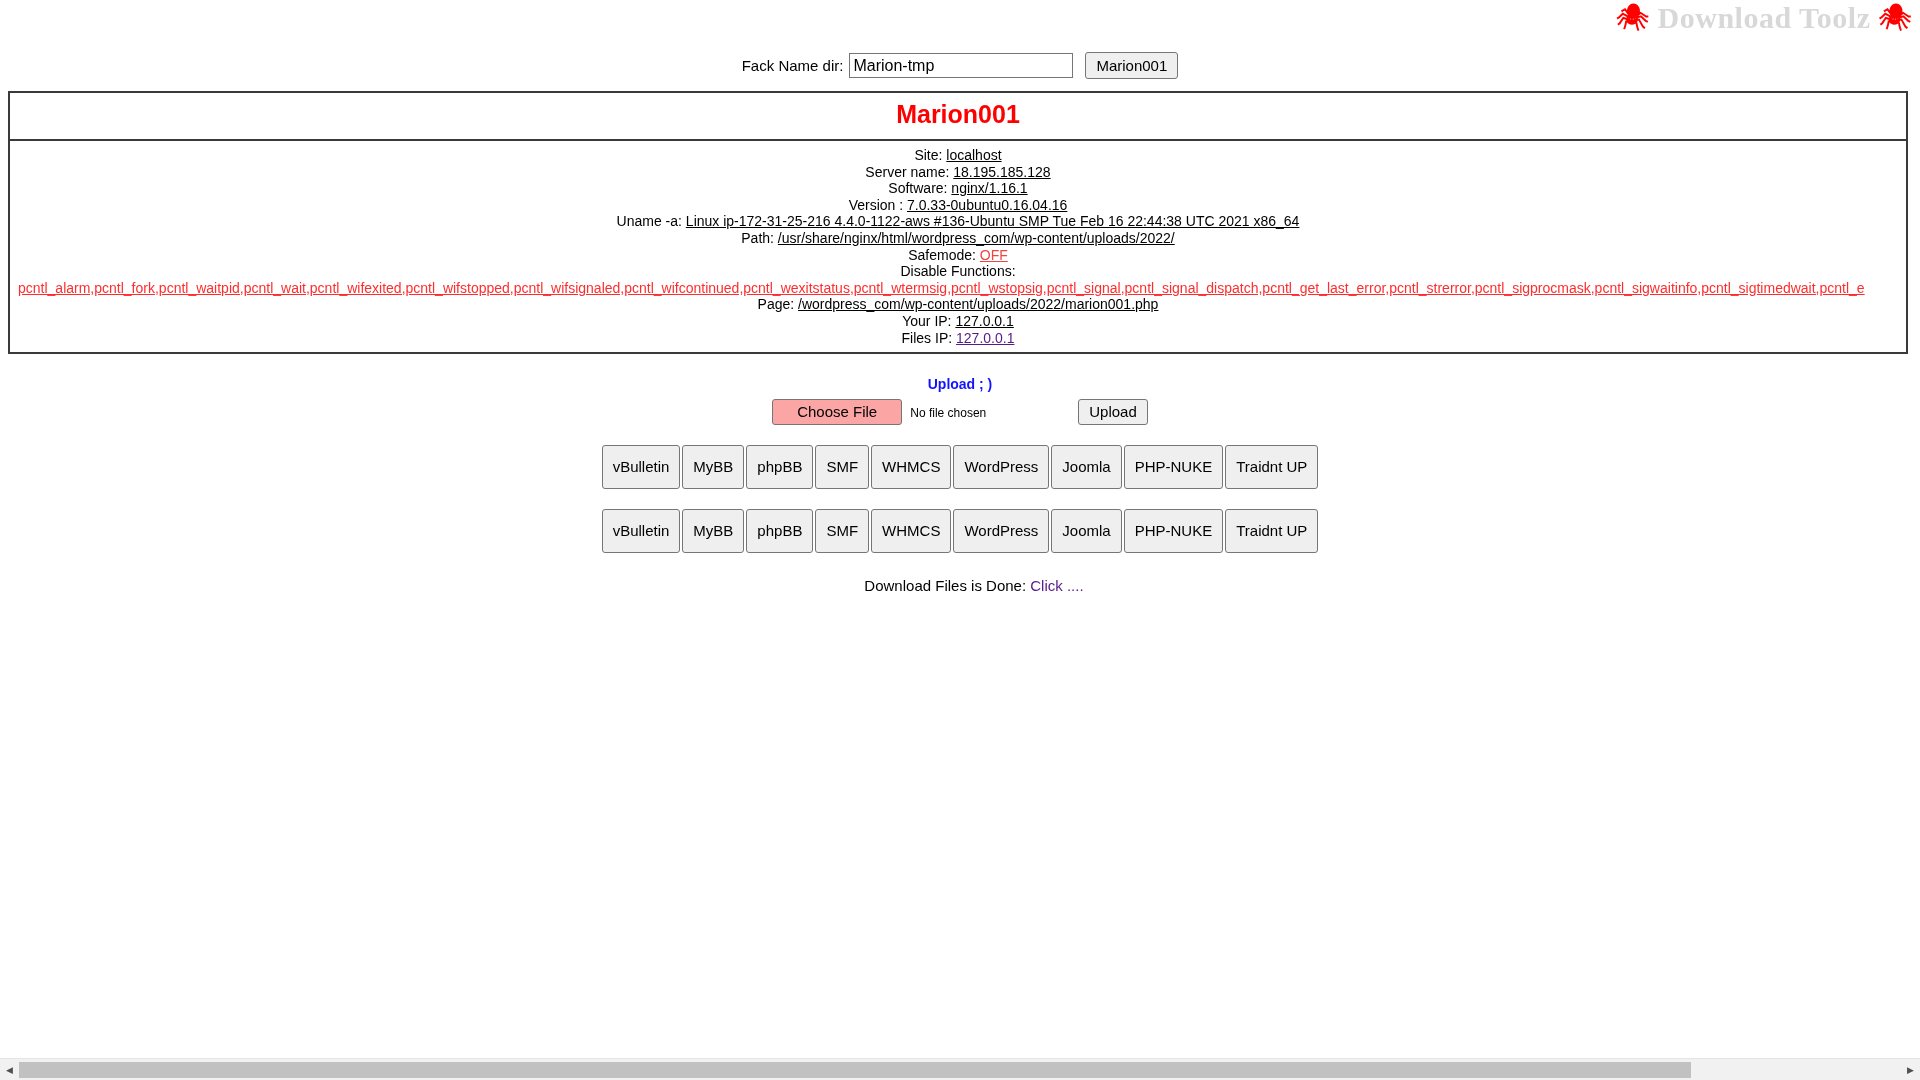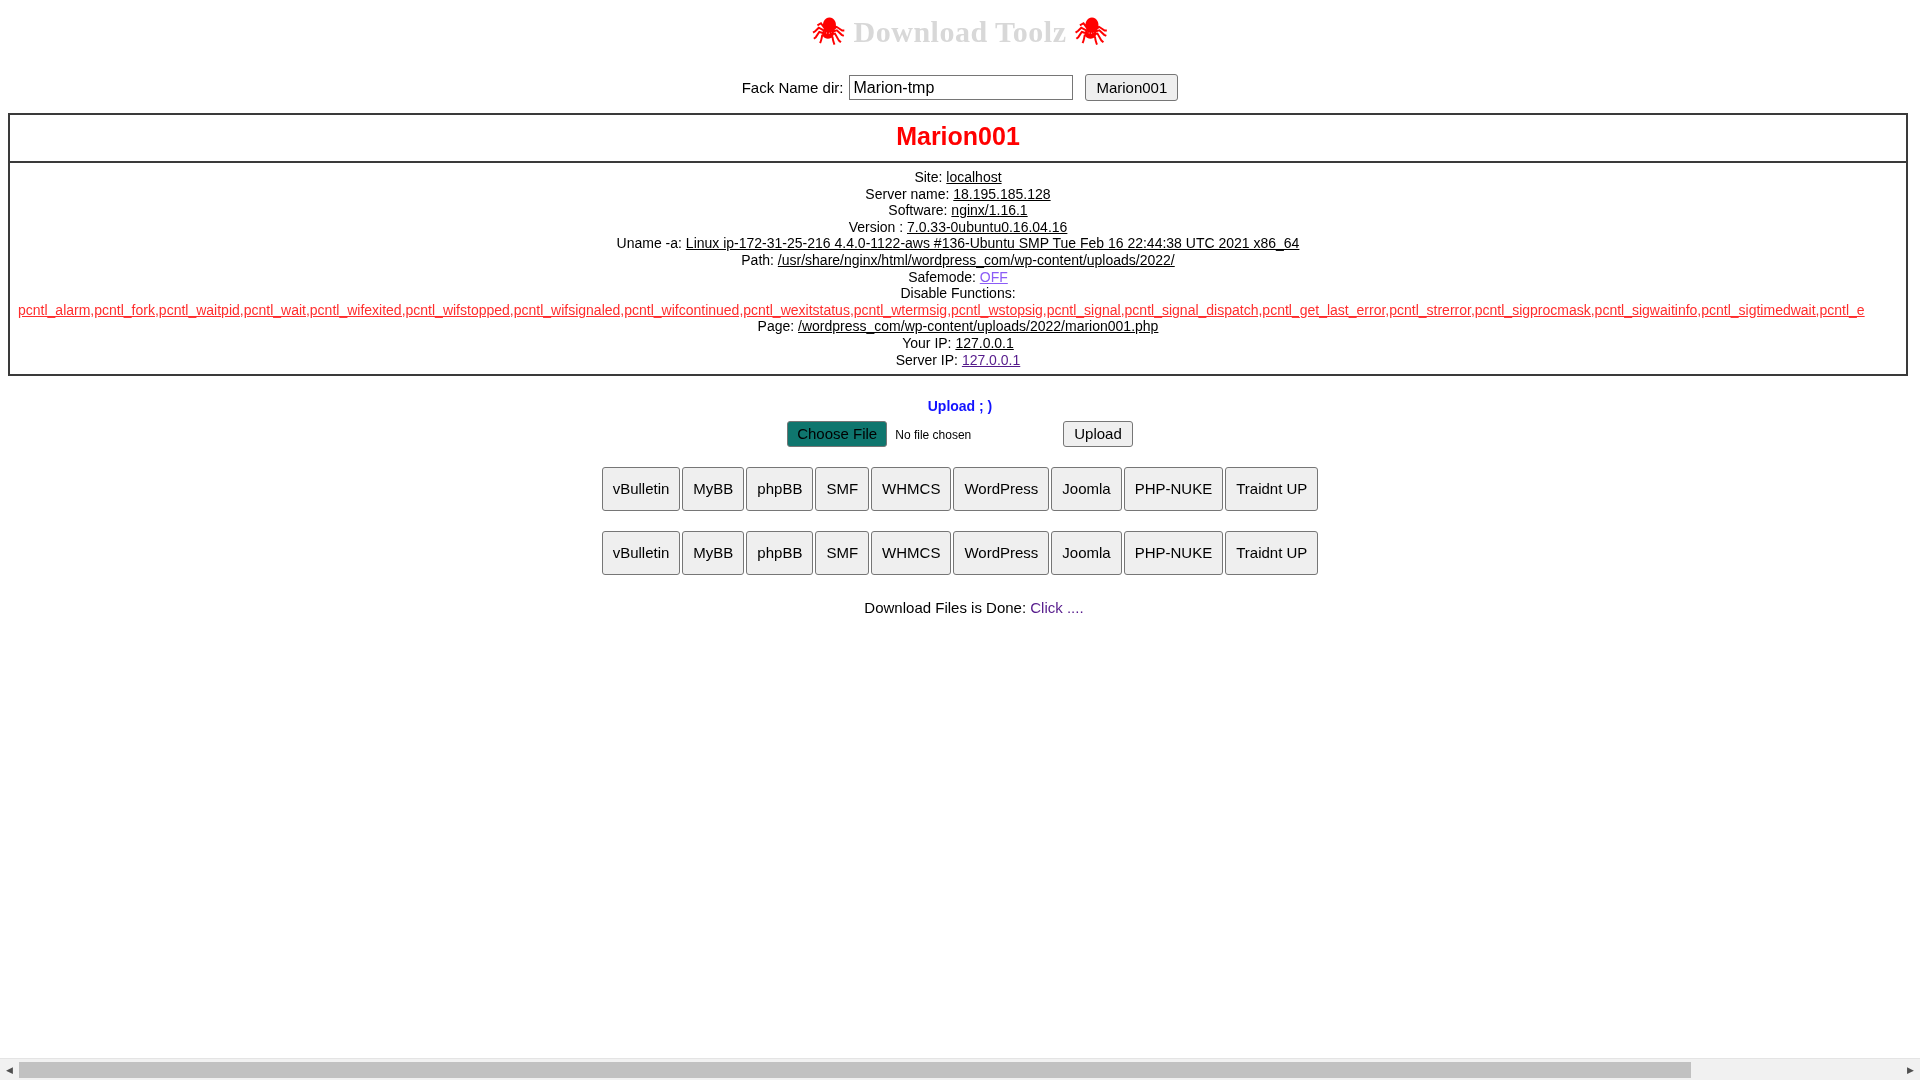--- a/index.html
+++ b/index.html
@@ -15,27 +15,27 @@
 
   #page {
     position: relative;
     width: 1920px;
     height: 1080px;
     background: #fff;
   }
 
   
   .brand {
-    text-align: center;
-    padding-top: 6px;
+    text-align: right;
+    padding-top: 0;
     font-family: "Liberation Serif", serif;
     font-size: 30px;
     font-weight: bold;
     color: #d8d8d8;
-    line-height: 52px;
+    line-height: 36px;
     letter-spacing: 0.5px;
     user-select: none;
   }
   .brand .spider {
     color: #ff0000;
     font-size: 26px;
     vertical-align: 2px;
     margin: 0 8px;
     display: inline-block;
   }
@@ -102,21 +102,21 @@
     font-size: 14px;
     color: #000;
     line-height: 16.6px;
   }
   .infoline { white-space: nowrap; }
   .infoline a {
     color: #000;
     text-decoration: underline;
     text-align: right;
   }
-  .infoline a.green { color: #8b5cf6; }
+  .infoline a.green { color: #ef4444; }
   .infoline a.purple { color: #551a8b; }
   .dis-title { white-space: nowrap; }
   .disable-line {
     white-space: nowrap;
     text-align: left;
     margin-left: 8px;
     color: #ff2d2d;
   }
   .disable-line a {
     color: #ff2d2d;
@@ -139,24 +139,24 @@
   .file-wrap {
     display: inline-block;
     vertical-align: middle;
     font-size: 15px;
     color: #000;
   }
   .file-btn {
     font-family: "Liberation Sans", sans-serif;
     font-size: 15px;
     color: #000;
-    background: #0f766e;
+    background: #fca5a5;
     border: 1px solid #767676;
     border-radius: 3px;
-    padding: 3px 9px;
+    padding: 3px 24px;
     cursor: pointer;
     line-height: 18px;
     display: inline-block;
   }
   .file-label {
     margin-left: 8px;
     font-size: 12px;
     color: #000;
   }
   .upload-btn {
@@ -292,21 +292,21 @@
           <span>Page:</span>
           <a href="#">/wordpress_com/wp-content/uploads/2022/marion001.php</a>
         </div>
 
         <div class="infoline">
           <span>Your IP:</span>
           <a href="#">127.0.0.1</a>
         </div>
 
         <div class="infoline">
-          <span>Server IP:</span>
+          <span>Files IP:</span>
           <a href="#" class="purple">127.0.0.1</a>
         </div>
 
       </td>
     </tr>
   </tbody>
     </table>
 
   <div class="upload-title">Upload ; )</div>
 

